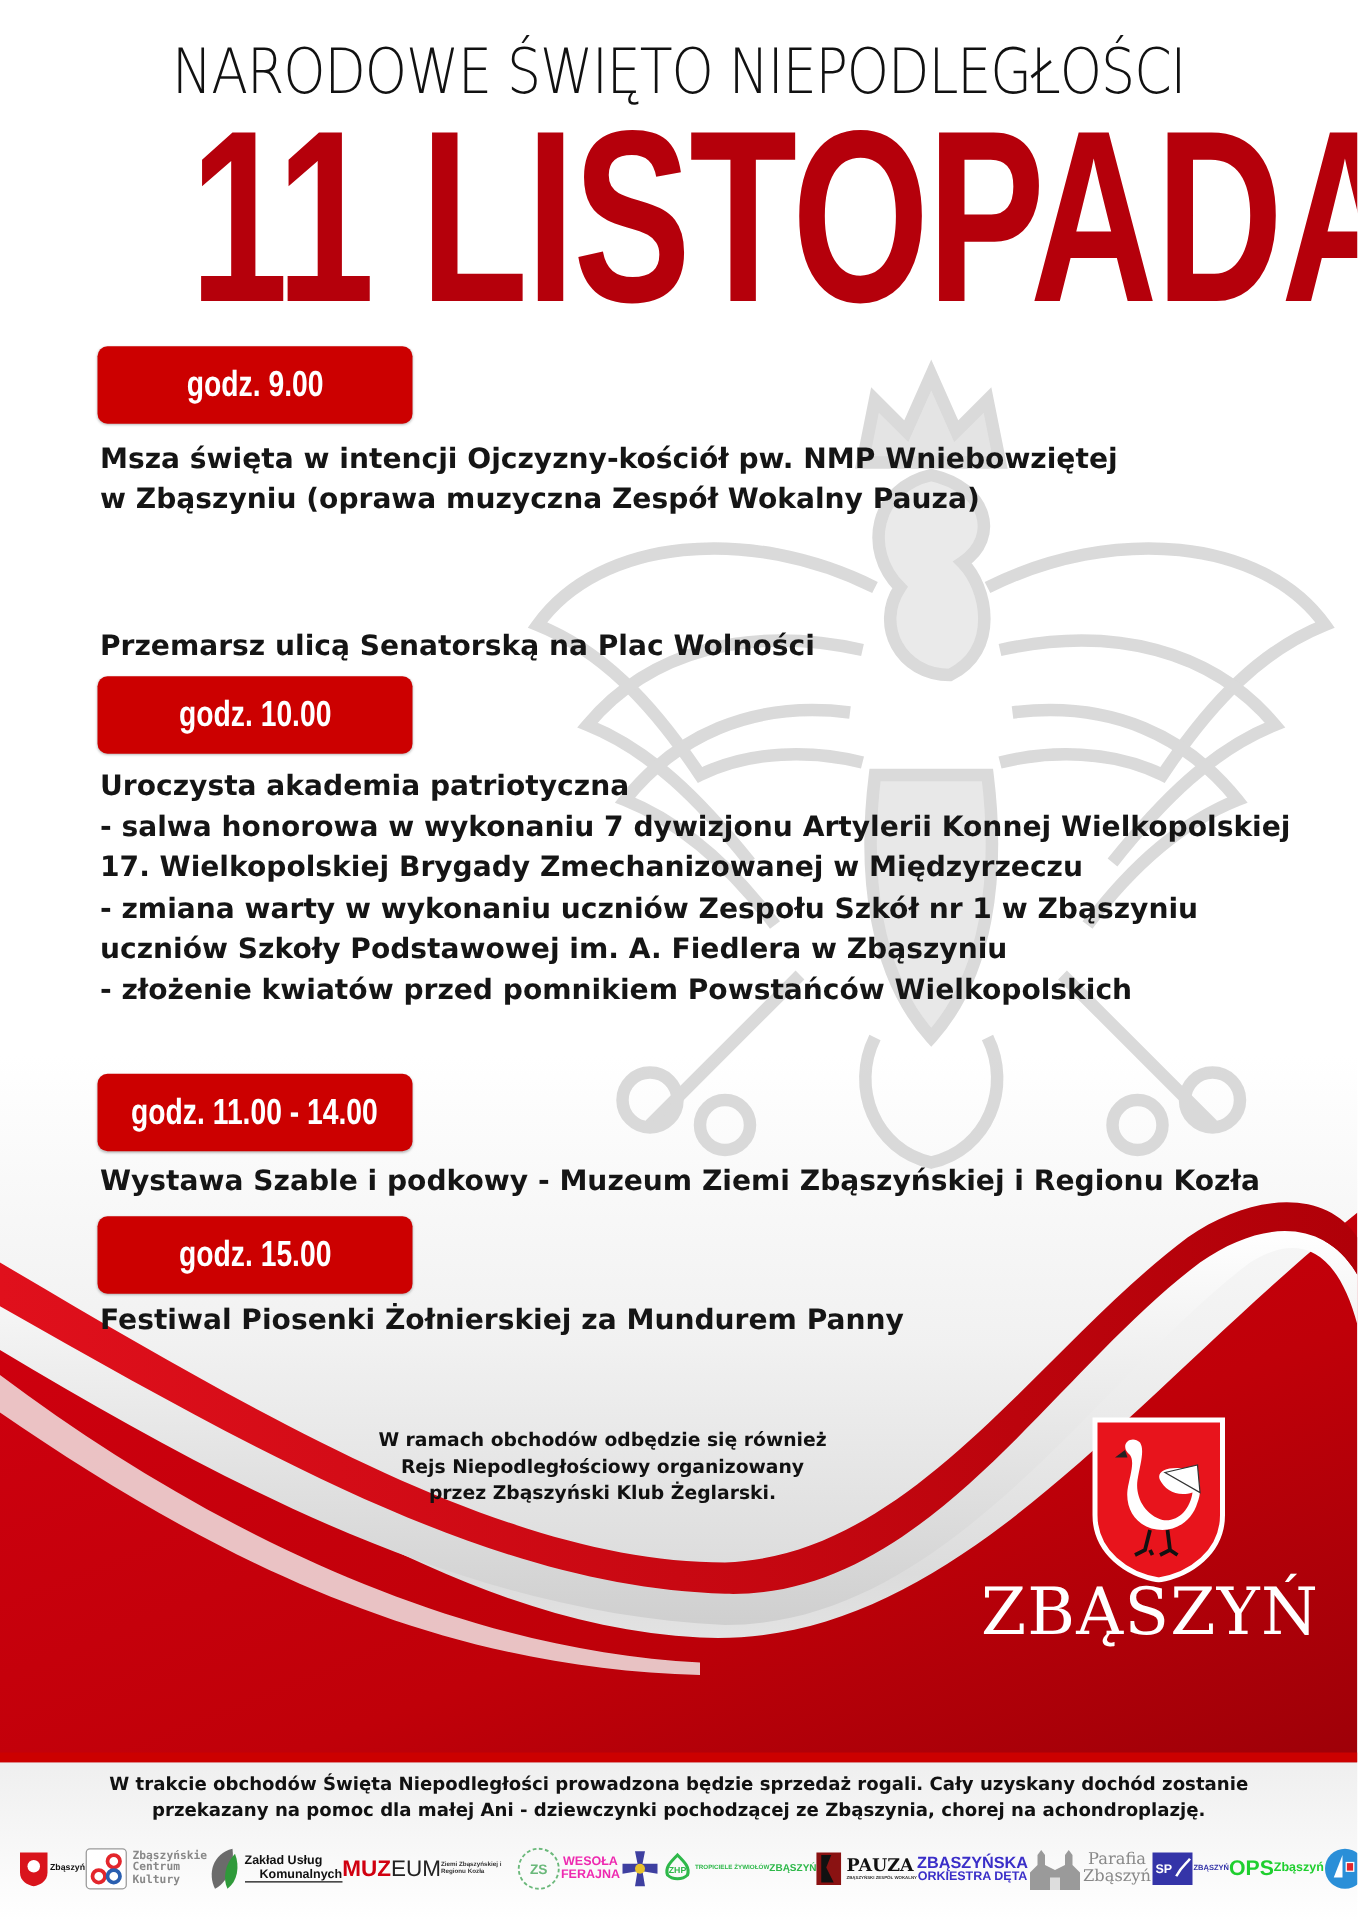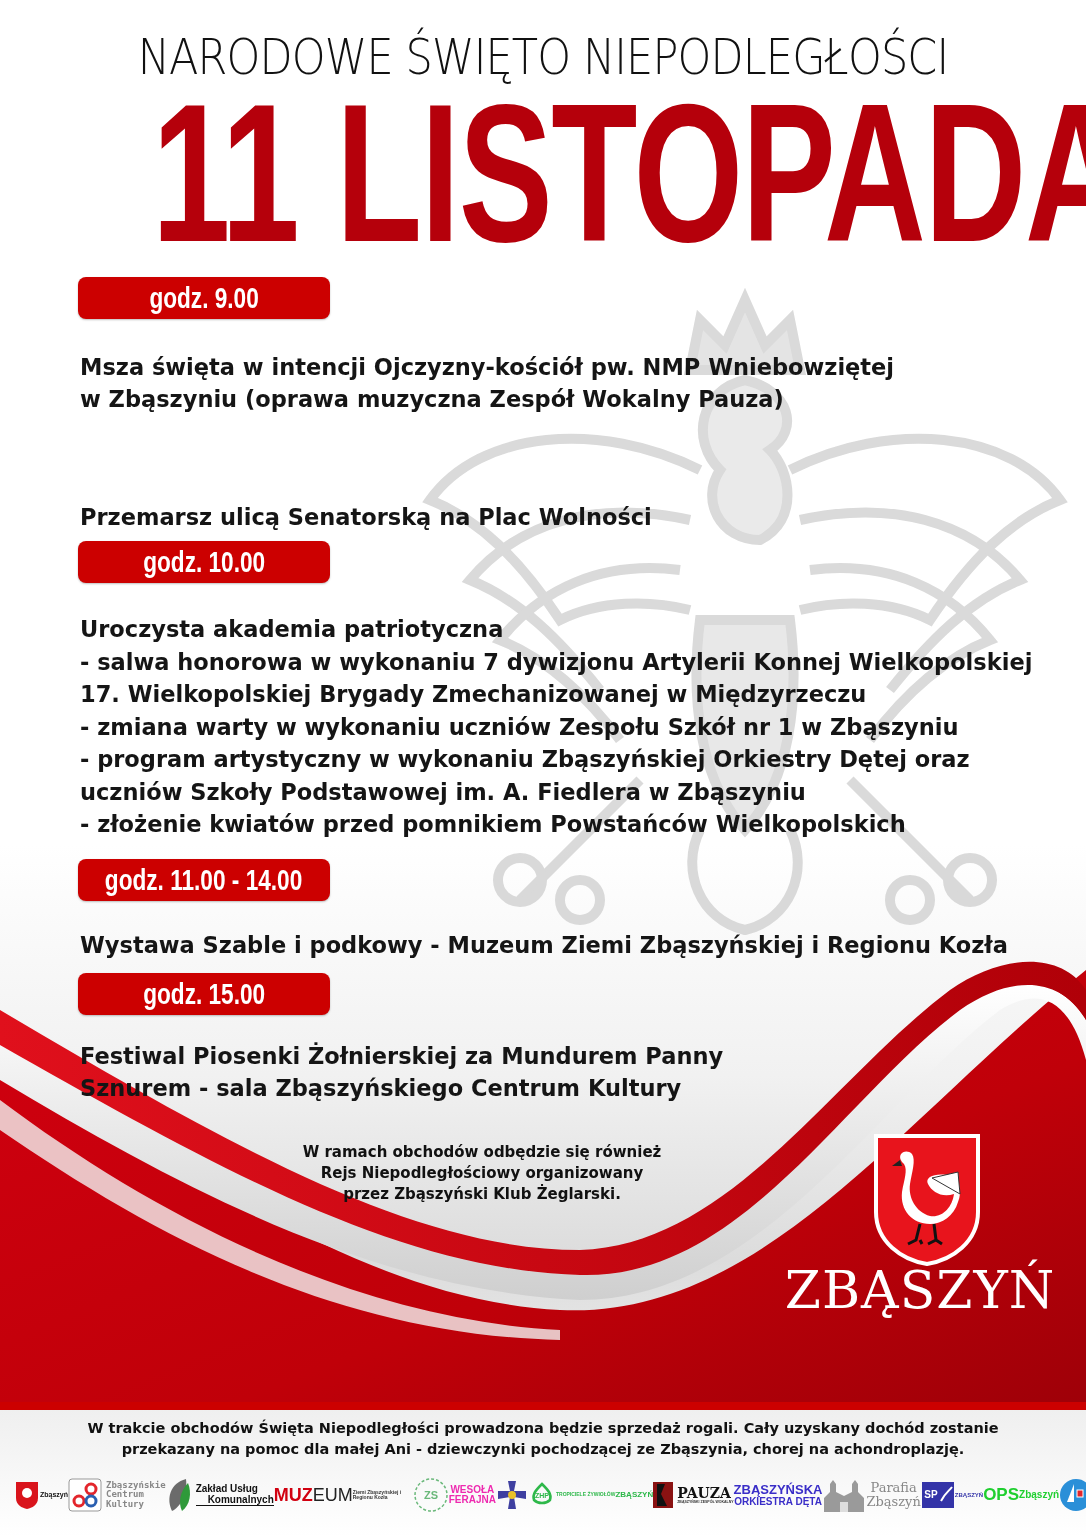--- a/index.html
+++ b/index.html
@@ -13,21 +13,21 @@
   .bg-art { position: absolute; left: 0; top: 0; width: 1086px; height: 1410px; z-index: 0; }
 
   .headline-top { position: absolute; left: 0; top: 28px; width: 1086px; text-align: center;
     font-family: "DejaVu Sans", sans-serif; font-weight: 300; font-size: 50px; letter-spacing: -1px;
     color: #111; transform: scaleX(0.86); transform-origin: center; z-index: 2; white-space: nowrap; }
   .headline-main { position: absolute; left: 0; top: 84px; width: 1086px; text-align: center;
     font-family: "Liberation Sans", sans-serif; font-weight: 700; font-size: 196px; line-height: 180px;
     color: #b5000b; transform: scaleX(0.72); transform-origin: center; z-index: 2; white-space: nowrap;
     letter-spacing: -2px; }
 
-  .time-badge { position: absolute; left: 78px; width: 252px; height: 42px; background: #cc0000;
+  .time-badge { position: absolute; left: 78px; width: 252px; height: 62px; background: #cc0000;
     border-radius: 8px; color: #fff; display: flex; align-items: center; justify-content: center; z-index: 2;
     box-shadow: 0 1px 2px rgba(0,0,0,0.25); }
   .time-badge span { font-family: "Liberation Sans", sans-serif; font-weight: 700; font-size: 29px;
     transform: scaleX(0.78); display: inline-block; white-space: nowrap; }
 
   .event-text { position: absolute; left: 80px; z-index: 2; font-family: "DejaVu Sans", sans-serif;
     font-weight: 700; font-size: 22.5px; line-height: 32px; color: #151515; white-space: nowrap;
     transform-origin: left top; }
   .event-text div { white-space: nowrap; }
 
@@ -121,38 +121,36 @@
   </div>
 
   <div class="time-badge" style="top:541px;">
     <span>godz. 10.00</span>
   </div>
   <div class="event-text" style="top:613px; line-height:32.5px;">
     <div>Uroczysta akademia patriotyczna</div>
     <div>- salwa honorowa w wykonaniu 7 dywizjonu Artylerii Konnej Wielkopolskiej</div>
     <div>17. Wielkopolskiej Brygady Zmechanizowanej w Międzyrzeczu</div>
     <div>- zmiana warty w wykonaniu uczniów Zespołu Szkół nr 1 w Zbąszyniu</div>
-    <div>- program artystyczny w wykonaniu Zbąszyńskiej Orkiestry Dętej oraz</div>
     <div>uczniów Szkoły Podstawowej im. A. Fiedlera w Zbąszyniu</div>
     <div>- złożenie kwiatów przed pomnikiem Powstańców Wielkopolskich</div>
   </div>
 
   <div class="time-badge" style="top:859px;">
     <span>godz. 11.00 - 14.00</span>
   </div>
   <div class="event-text" style="top:929px;">
     <div>Wystawa Szable i podkowy - Muzeum Ziemi Zbąszyńskiej i Regionu Kozła</div>
   </div>
 
   <div class="time-badge" style="top:973px;">
     <span>godz. 15.00</span>
   </div>
   <div class="event-text" style="top:1040px;">
     <div>Festiwal Piosenki Żołnierskiej za Mundurem Panny</div>
-    <div>Sznurem - sala Zbąszyńskiego Centrum Kultury</div>
   </div>
 
   <div class="note-text">
     <div>W ramach obchodów odbędzie się również</div>
     <div>Rejs Niepodległościowy organizowany</div>
     <div>przez Zbąszyński Klub Żeglarski.</div>
   </div>
 
   <svg class="crest" viewBox="0 0 110 134">
     <path d="M4 4 L106 4 L106 80 C106 110 80 128 55 132 C30 128 4 110 4 80 Z" fill="#e8141c" stroke="#ffffff" stroke-width="4"></path>

